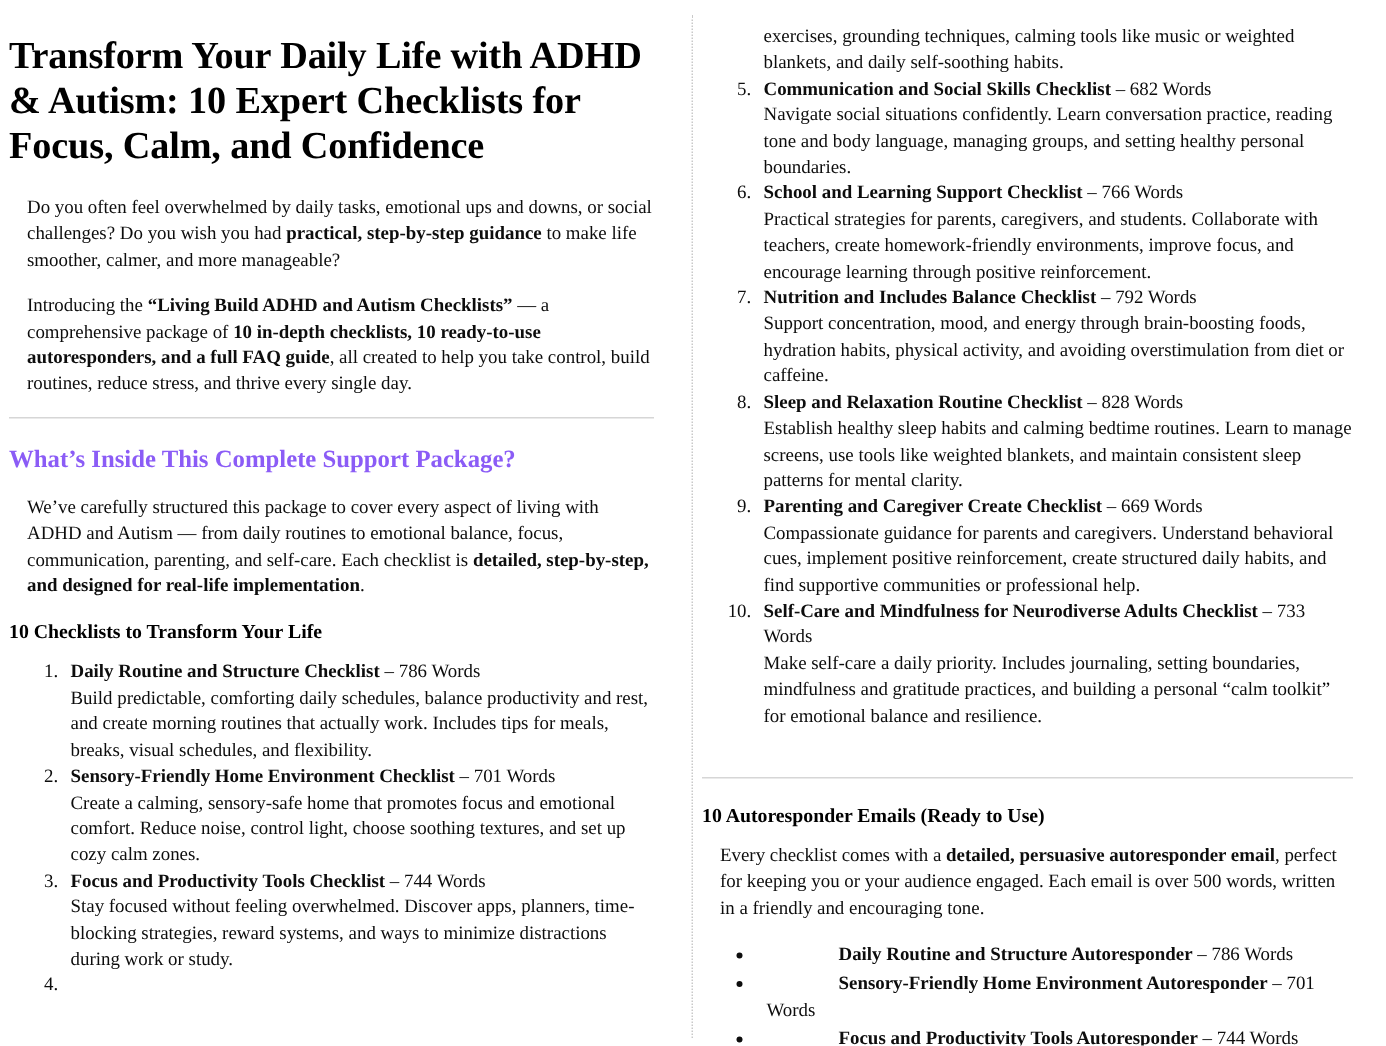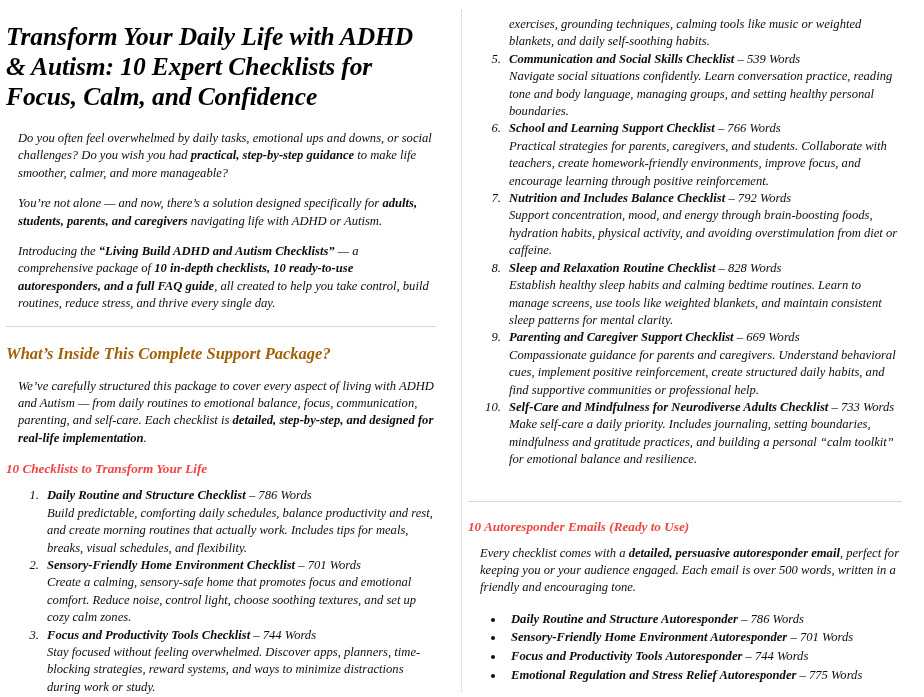--- a/index.html
+++ b/index.html
@@ -14,21 +14,20 @@
     overflow: hidden;
     font-family: "Liberation Serif", "DejaVu Serif", serif;
     color: #0d0d0d;
     -webkit-font-smoothing: antialiased;
   }
   .page {
     position: relative;
     width: 796px;
     height: 697px;
     box-sizing: border-box;
-    font-style: italic;
   }
   .col {
     position: absolute;
     top: 0;
     box-sizing: border-box;
     overflow: hidden;
   }
   .col-left  { left: 0px;   width: 455px; height: 697px; padding: 22px 20px 0 6px; }
   .col-right { left: 456px; width: 454px; height: 697px; padding: 16px 8px 0 12px; }
 
@@ -47,28 +46,28 @@
     font-weight: bold;
     margin: 0 0 18px 0;
     letter-spacing: -0.1px;
     color: #000;
   }
   h2.section-heading {
     font-size: 16.5px;
     line-height: 21px;
     font-weight: bold;
     margin: 0 0 14px 0;
-    color: #a16207;
+    color: #8b5cf6;
   }
   h3.sub-heading {
     font-size: 13.2px;
     line-height: 17px;
     font-weight: bold;
     margin: 0 0 10px 0;
-    color: #ef4444;
+    color: #000000;
   }
   p.para {
     font-size: 12.6px;
     line-height: 17.4px;
     margin: 0 0 13px 12px;
     text-align: left;
   }
   b, strong { font-weight: bold; }
 
   hr.rule {
@@ -95,21 +94,21 @@
   ol.checklist > li .item-desc { display: block; }
 
   ul.autoresponders {
     margin: 0;
     padding: 0 0 0 37px;
     list-style-type: disc;
     font-size: 12.6px;
     line-height: 18.6px;
   }
   ul.autoresponders > li { padding-left: 6px; }
-  ul.autoresponders > li .ar-title { font-weight: bold; }
+  ul.autoresponders > li .ar-title { font-weight: bold; margin-left: 48px; }
 
   .cont-text {
     font-size: 12.6px;
     line-height: 17.4px;
     margin: 0 0 0 41px;
     display: block;
   }
   .spacer-lg { height: 26px; }
 </style>
 </head>
@@ -118,21 +117,20 @@
 <div class="page">
 
   <div class="col-divider"></div>
 
   <div class="col col-left">
 
     <h1 class="doc-title">Transform Your Daily Life with ADHD &amp; Autism: 10 Expert Checklists for Focus, Calm, and Confidence</h1>
 
     <div>
       <p class="para">Do you often feel overwhelmed by daily tasks, emotional ups and downs, or social challenges? Do you wish you had <strong>practical, step-by-step guidance</strong> to make life smoother, calmer, and more manageable?</p>
-      <p class="para">You’re not alone — and now, there’s a solution designed specifically for <strong>adults, students, parents, and caregivers</strong> navigating life with ADHD or Autism.</p>
       <p class="para">Introducing the <strong>“Living Build ADHD and Autism Checklists”</strong> — a comprehensive package of <strong>10 in-depth checklists, 10 ready-to-use autoresponders, and a full FAQ guide</strong>, all created to help you take control, build routines, reduce stress, and thrive every single day.</p>
     </div>
 
     <hr class="rule left-rule">
 
     <h2 class="section-heading">What’s Inside This Complete Support Package?</h2>
 
     <p class="para">We’ve carefully structured this package to cover every aspect of living with ADHD and Autism — from daily routines to emotional balance, focus, communication, parenting, and self-care. Each checklist is <strong>detailed, step-by-step, and designed for real-life implementation</strong>.</p>
 
     <h3 class="sub-heading">10 Checklists to Transform Your Life</h3>
@@ -162,40 +160,40 @@
 
   </div>
 
   <div class="col col-right">
 
     <span class="cont-text">exercises, grounding techniques, calming tools like music or weighted blankets, and daily self-soothing habits.</span>
 
     <ol class="checklist" start="5">
         <li>
         <span class="item-title">Communication and Social Skills Checklist</span>
-        <span class="item-words"> – 539 Words</span>
+        <span class="item-words"> – 682 Words</span>
         <span class="item-desc">Navigate social situations confidently. Learn conversation practice, reading tone and body language, managing groups, and setting healthy personal boundaries.</span>
       </li>
         <li>
         <span class="item-title">School and Learning Support Checklist</span>
         <span class="item-words"> – 766 Words</span>
         <span class="item-desc">Practical strategies for parents, caregivers, and students. Collaborate with teachers, create homework-friendly environments, improve focus, and encourage learning through positive reinforcement.</span>
       </li>
         <li>
         <span class="item-title">Nutrition and Includes Balance Checklist</span>
         <span class="item-words"> – 792 Words</span>
         <span class="item-desc">Support concentration, mood, and energy through brain-boosting foods, hydration habits, physical activity, and avoiding overstimulation from diet or caffeine.</span>
       </li>
         <li>
         <span class="item-title">Sleep and Relaxation Routine Checklist</span>
         <span class="item-words"> – 828 Words</span>
         <span class="item-desc">Establish healthy sleep habits and calming bedtime routines. Learn to manage screens, use tools like weighted blankets, and maintain consistent sleep patterns for mental clarity.</span>
       </li>
         <li>
-        <span class="item-title">Parenting and Caregiver Support Checklist</span>
+        <span class="item-title">Parenting and Caregiver Create Checklist</span>
         <span class="item-words"> – 669 Words</span>
         <span class="item-desc">Compassionate guidance for parents and caregivers. Understand behavioral cues, implement positive reinforcement, create structured daily habits, and find supportive communities or professional help.</span>
       </li>
         <li>
         <span class="item-title">Self-Care and Mindfulness for Neurodiverse Adults Checklist</span>
         <span class="item-words"> – 733 Words</span>
         <span class="item-desc">Make self-care a daily priority. Includes journaling, setting boundaries, mindfulness and gratitude practices, and building a personal “calm toolkit” for emotional balance and resilience.</span>
       </li>
       </ol>
 

